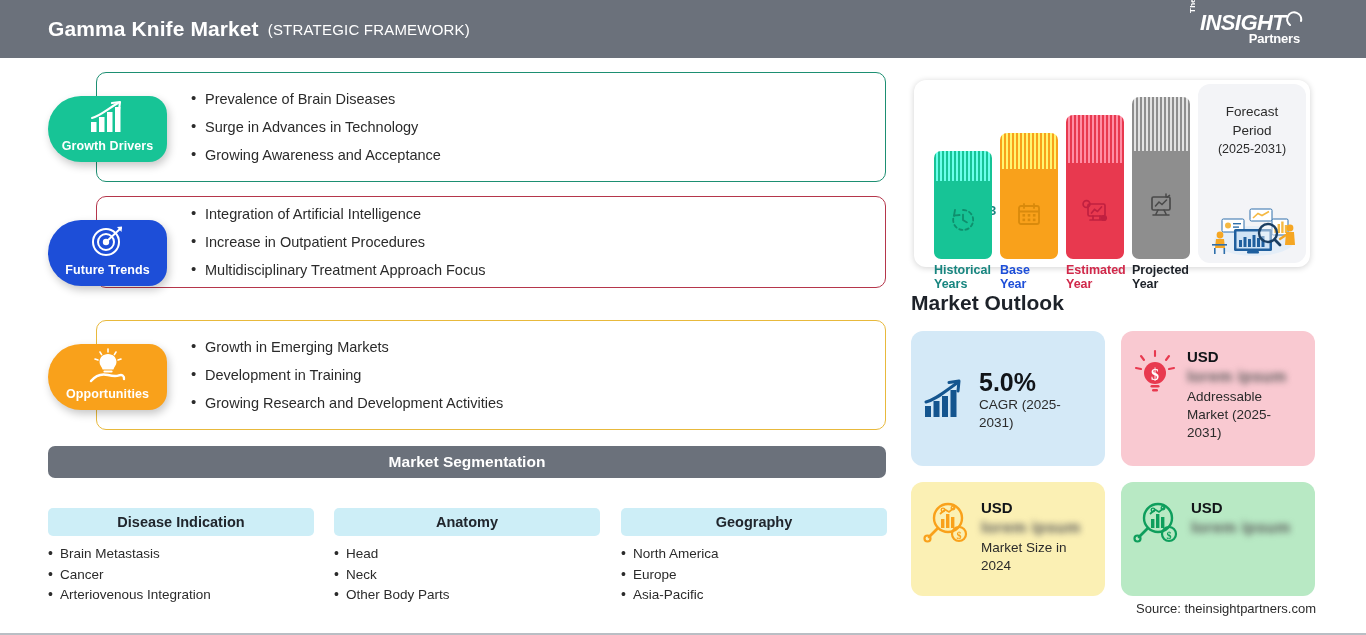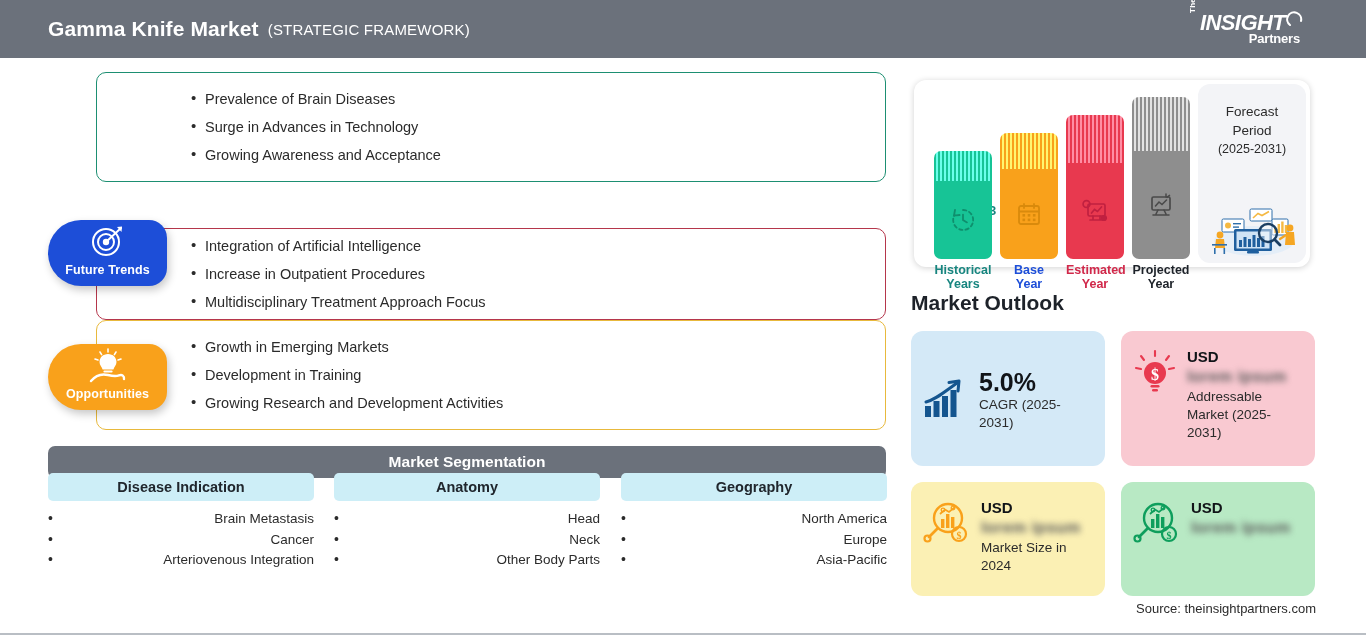--- a/index.html
+++ b/index.html
@@ -44,21 +44,21 @@
   .logo-arc { position:absolute; right:2px; top:0px; width:20px; height:20px;}
 
   
   .panel {
     position: absolute;
     background: #ffffff;
     border: 1px solid #cccccc;
     border-radius: 10px;
   }
   #panel-drivers      { left: 96px; top: 72px;  width: 790px; height: 110px; border-color:#1d8f72; }
-  #panel-trends       { left: 96px; top: 196px; width: 790px; height: 92px; border-color:#b5364b;margin-top:32px; }
+  #panel-trends       { left: 96px; top: 196px; width: 790px; height: 92px; border-color:#b5364b; }
   #panel-opportunities{ left: 96px; top: 320px; width: 790px; height: 110px; border-color:#e8b93c; }
 
   .panel ul { list-style: none; margin: 0; padding: 0;
     position:absolute; left: 94px; top: 50%; transform: translateY(-50%); }
   .panel li {
     font-size: 14.5px; color: #2b2b2b; line-height: 28px;
     position: relative; padding-left: 14px; white-space: nowrap;
   }
   .panel li::before {
     content: "\2022"; position: absolute; left: 0; top: -1px;
@@ -82,21 +82,21 @@
   #badge-trends        { left: 48px; top: 220px; background: #e8394f; }
   #badge-opportunities { left: 48px; top: 344px; background: #f9a11b; }
 
   
   #seg-header {
     position: absolute; left: 48px; top: 446px; width: 838px; height: 32px;
     background: #6b717b; border-radius: 7px;
     color: #ffffff; font-size: 15.5px; font-weight: bold;
     display: flex; align-items: center; justify-content: center;
   }
-  .seg-col { position: absolute; top: 473px; width: 266px; text-align: right; }
+  .seg-col { position: absolute; top: 508px; width: 266px; }
   #seg-col-0 { left: 48px; }
   #seg-col-1 { left: 334px; }
   #seg-col-2 { left: 621px; }
   .seg-title {
     height: 28px; background: #cdeef7; border-radius: 5px;
     display: flex; align-items: center; justify-content: center;
     font-size: 14.5px; font-weight: bold; color: #20262d;
   }
   .seg-list { list-style: none; margin: 8px 0 0 0; padding: 0; }
   .seg-list li {
@@ -119,21 +119,21 @@
     position: absolute; width: 100%; text-align: center;
     font-size: 13px; font-weight: bold; white-space: nowrap;
   }
   .bar-body {
     position: relative; width: 58px; border-radius: 7px; overflow: hidden;
   }
   .bar-stripes { position:absolute; left:0; top:0; width:100%; }
   .bar-solid   { position:absolute; left:0; bottom:0; width:100%;
                  display:flex; align-items:center; justify-content:center; }
   .bar-caption {
-    position: absolute; top: 100%; width: 100%; text-align: center;
+    position: absolute; top: 100%; width: 100%; text-align: left;
     font-size: 12.5px; font-weight: bold; line-height: 14px; padding-top: 4px;
   }
 
   #forecast-side {
     position: absolute; right: 4px; top: 4px; width: 108px; height: 179px;
     background: #f3f4f7; border-radius: 12px;
   }
   #forecast-side-title {
     position: absolute; left: 0; top: 18px; width: 100%; text-align: center;
     font-size: 13.5px; color: #2b2b2b; line-height: 19px;
@@ -187,20 +187,31 @@
       </svg>
     </div>
   </div>
 
   <div class="panel" id="panel-drivers" style="border-color: rgb(29, 143, 114);">
     <ul>
       <li>Prevalence of Brain Diseases</li>
       <li>Surge in Advances in Technology</li>
       <li>Growing Awareness and Acceptance</li>
     </ul>
+  </div>
+  <div class="badge" id="badge-drivers" style="background: rgb(23, 196, 150);">
+    <svg width="40" height="34" viewBox="0 0 40 34">
+      <rect x="3" y="22" width="5.5" height="10" fill="#fff"></rect>
+      <rect x="11" y="17" width="5.5" height="15" fill="#fff"></rect>
+      <rect x="19" y="12" width="5.5" height="20" fill="#fff"></rect>
+      <rect x="27" y="7" width="5.5" height="25" fill="#fff"></rect>
+      <path d="M4 18 C12 16 18 10 30 3" fill="none" stroke="#fff" stroke-width="2.1" stroke-linecap="round"></path>
+      <path d="M24 3 L32 2 L31 10" fill="none" stroke="#fff" stroke-width="2.1" stroke-linecap="round" stroke-linejoin="round"></path>
+    </svg>
+    <span class="badge-label">Growth Drivers</span>
   </div>
 
   <div class="panel" id="panel-trends" style="border-color: rgb(181, 54, 75);">
     <ul>
       <li>Integration of Artificial Intelligence</li>
       <li>Increase in Outpatient Procedures</li>
       <li>Multidisciplinary Treatment Approach Focus</li>
     </ul>
   </div>
   <div class="badge" id="badge-trends" style="background: #1d4ed8;">

